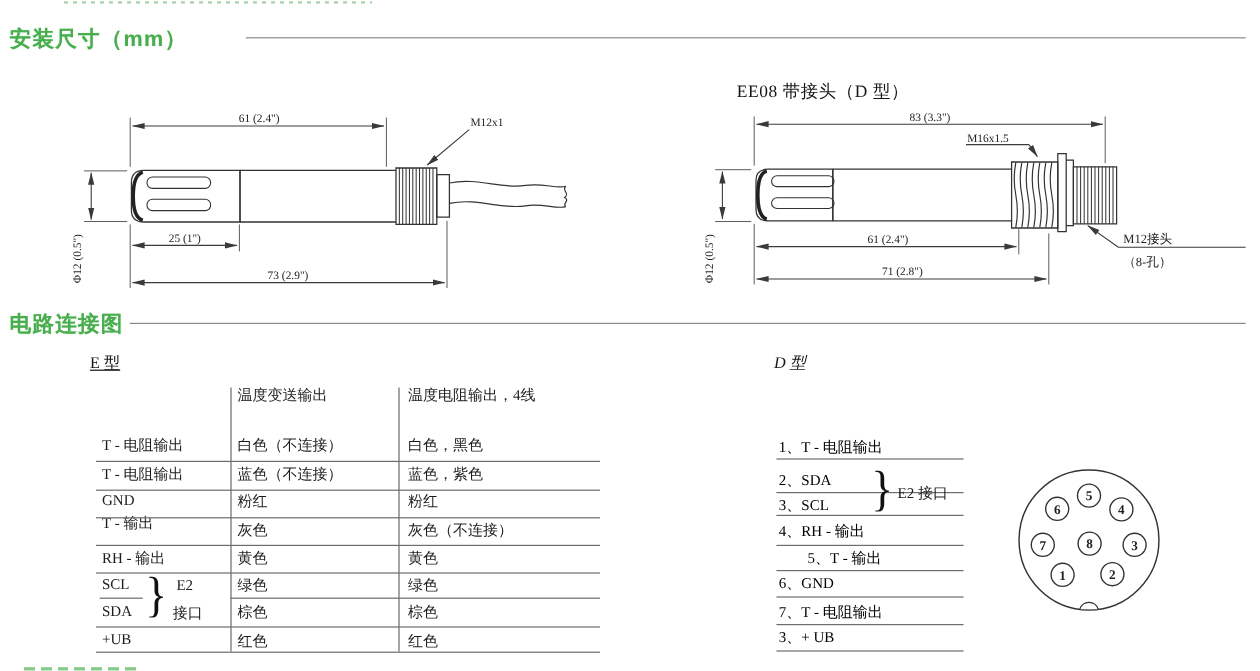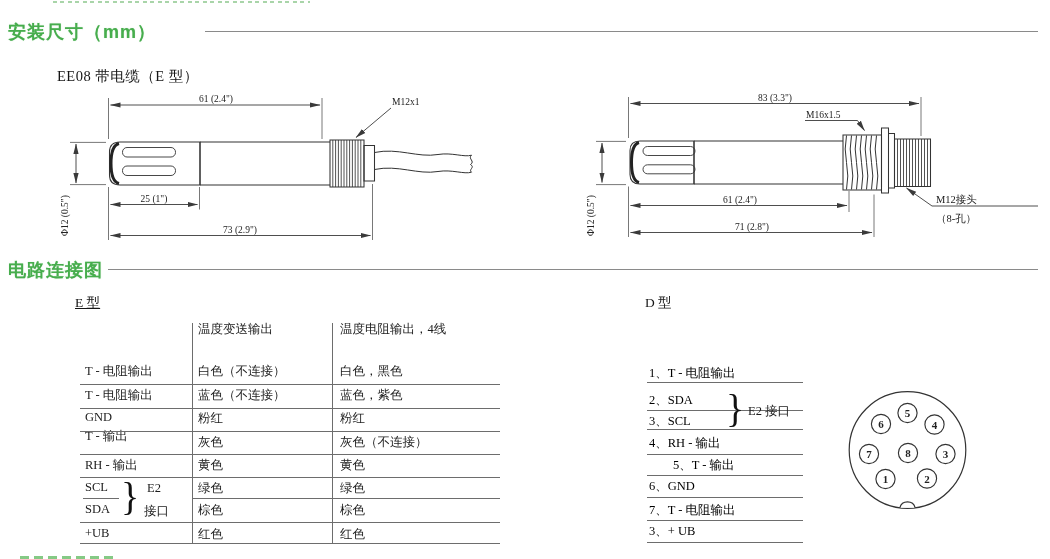--- a/index.html
+++ b/index.html
@@ -26,21 +26,21 @@
 </head>
 <body>
 
 <div class="page">
 
   <div class="abs dotline" style="left:53px;top:1px;width:257px;"></div>
 
   <div class="abs sec-title" style="left:8px;top:20px;">安装尺寸（mm）</div>
   <div class="abs rule" style="left:205px;top:31px;width:835px;"></div>
 
-  <div class="abs draw-title" style="left:57px;top:67px;">EE08 带电缆（E 型）</div>
+  <div class="abs draw-title" style="left:614px;top:67px;">EE08 带接头（D 型）</div>
 
   <svg class="abs" style="left:55px;top:90px;" width="430" height="160" viewBox="55 90 430 160">
     <defs>
       <marker id="aE1" markerWidth="12" markerHeight="8" refX="10" refY="4" orient="auto" markerUnits="userSpaceOnUse">
           <path d="M0,1.4 L10.5,4 L0,6.6 Z" fill="#3a3a3a"></path>
         </marker>
       <marker id="aS1" markerWidth="12" markerHeight="8" refX="0.5" refY="4" orient="auto" markerUnits="userSpaceOnUse">
           <path d="M10.5,1.4 L0,4 L10.5,6.6 Z" fill="#3a3a3a"></path>
         </marker>
     </defs>
@@ -114,21 +114,21 @@
       <text x="752" y="229.5" text-anchor="middle">71 (2.8")</text>
       <text x="936" y="202.5" font-size="10.5">M12接头</text>
       <text x="936" y="222" font-size="10.5">（8-孔）</text>
     </g>
   </svg>
 
   <div class="abs sec-title" style="left:8px;top:258px;">电路连接图</div>
   <div class="abs rule" style="left:108px;top:269px;width:932px;"></div>
 
   <div class="abs sub-label" style="left:75px;top:294px;text-decoration:underline;">E 型</div>
-  <div class="abs sub-label" style="left:645px;top:294px;">D 型</div>
+  <div class="abs sub-label" style="left:645px;top:294px;font-style:italic;">D 型</div>
 
   <div class="abs vline" style="left:191.5px;top:323px;height:220px;"></div>
   <div class="abs vline" style="left:331.5px;top:323px;height:220px;"></div>
   <div class="abs thead" style="left:198px;top:321px;">温度变送输出</div>
   <div class="abs thead" style="left:340px;top:321px;">温度电阻输出，4线</div>
 
   <div class="abs tcell" style="left:85px;top:363px;">T - 电阻输出</div>
   <div class="abs tcell" style="left:198px;top:363px;">白色（不连接）</div>
   <div class="abs tcell" style="left:340px;top:363px;">白色，黑色</div>
   <div class="abs tcell" style="left:85px;top:387px;">T - 电阻输出</div>

